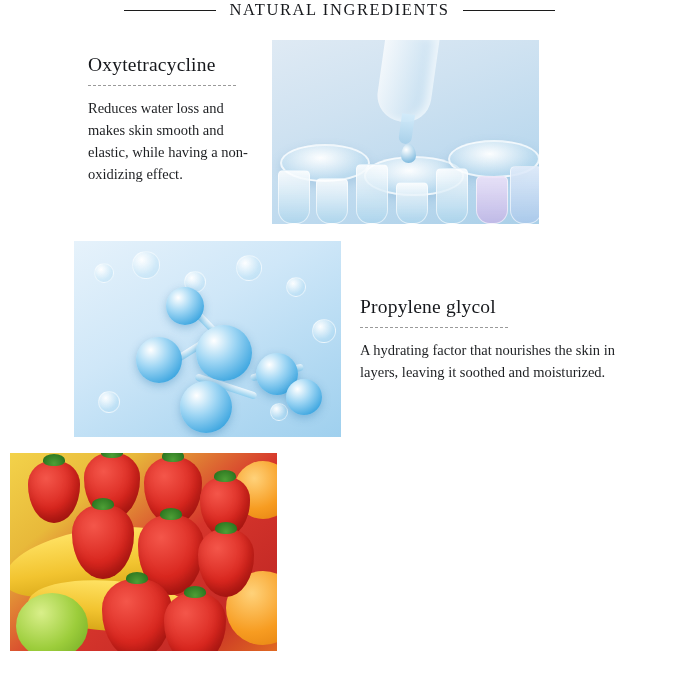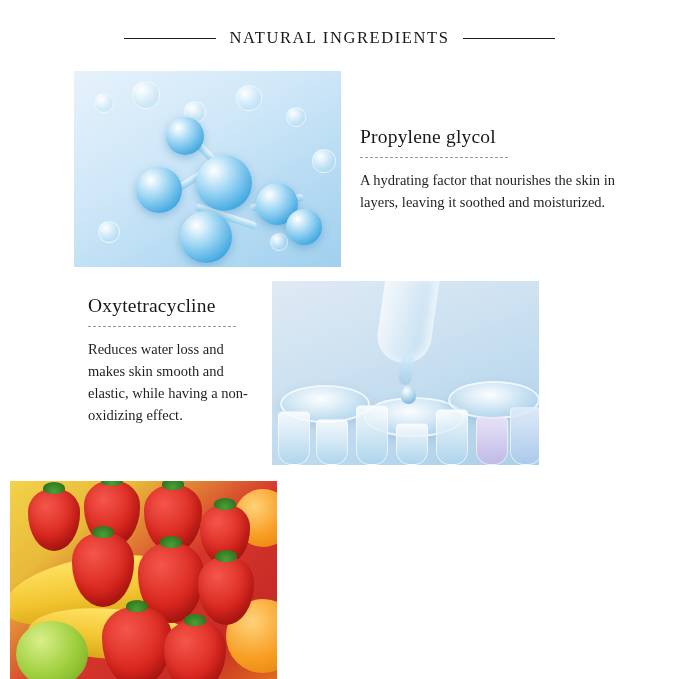--- a/index.html
+++ b/index.html
@@ -19,21 +19,20 @@
     height: 679px;
     box-sizing: border-box;
   }
 
   
   .header {
     display: flex;
     align-items: center;
     justify-content: center;
     gap: 14px;
-    padding-top: 28px;
     padding-bottom: 6px;
   }
   .header-rule {
     width: 92px;
     height: 1px;
     background: #1c1c1c;
   }
   .header-title {
     font-family: "Liberation Serif", serif;
     font-size: 16.5px;
@@ -230,50 +229,20 @@
 </style>
 </head>
 <body>
 
 <div class="page">
 
   <div class="header">
     <div class="header-rule"></div>
     <div class="header-title">NATURAL INGREDIENTS</div>
     <div class="header-rule"></div>
-  </div>
-
-  <div class="row row2">
-    <div class="photo">
-      <div class="bubble" style="left:20px; top:22px; width:18px; height:18px;"></div>
-      <div class="bubble" style="left:58px; top:10px; width:26px; height:26px;"></div>
-      <div class="bubble" style="left:110px; top:30px; width:20px; height:20px;"></div>
-      <div class="bubble" style="left:162px; top:14px; width:24px; height:24px;"></div>
-      <div class="bubble" style="left:212px; top:36px; width:18px; height:18px;"></div>
-      <div class="bubble" style="left:238px; top:78px; width:22px; height:22px;"></div>
-      <div class="bubble" style="left:24px; top:150px; width:20px; height:20px;"></div>
-      <div class="bubble" style="left:196px; top:162px; width:16px; height:16px;"></div>
-
-      <div class="molecule-bond" style="left:86px; top:108px; width:56px; transform:rotate(-32deg);"></div>
-      <div class="molecule-bond" style="left:120px; top:142px; width:64px; transform:rotate(18deg);"></div>
-      <div class="molecule-bond" style="left:176px; top:128px; width:54px; transform:rotate(-12deg);"></div>
-      <div class="molecule-bond" style="left:108px; top:74px; width:40px; transform:rotate(46deg);"></div>
-
-      <div class="molecule-atom" style="left:62px; top:96px; width:46px; height:46px;"></div>
-      <div class="molecule-atom" style="left:92px; top:46px; width:38px; height:38px;"></div>
-      <div class="molecule-atom" style="left:122px; top:84px; width:56px; height:56px;"></div>
-      <div class="molecule-atom" style="left:106px; top:140px; width:52px; height:52px;"></div>
-      <div class="molecule-atom" style="left:182px; top:112px; width:42px; height:42px;"></div>
-      <div class="molecule-atom" style="left:212px; top:138px; width:36px; height:36px;"></div>
-    </div>
-    <div class="text-block">
-      <div class="ing-title">Propylene glycol</div>
-      <div class="dashed"></div>
-      <p class="ing-desc">A hydrating factor that nourishes the skin in layers, leaving it soothed and moisturized.</p>
-    </div>
   </div>
 
   <div class="row row1">
     <div class="text-block">
       <div class="ing-title">Oxytetracycline</div>
       <div class="dashed"></div>
       <p class="ing-desc">Reduces water loss and makes skin smooth and elastic, while having a non-oxidizing effect.</p>
     </div>
     <div class="photo">
       <div class="dish" style="left:8px; top:104px; width:86px; height:34px;"></div>
@@ -282,20 +251,50 @@
       <div class="dropper"></div>
       <div class="dropper-tip"></div>
       <div class="droplet"></div>
       <div class="tube" style="left:6px; height:52px;"></div>
       <div class="tube" style="left:44px; height:44px;"></div>
       <div class="tube" style="left:84px; height:58px;"></div>
       <div class="tube" style="left:124px; height:40px;"></div>
       <div class="tube" style="left:164px; height:54px;"></div>
       <div class="tube" style="left:204px; height:46px; background:linear-gradient(180deg, rgba(236,226,248,0.9), rgba(196,180,230,0.8));"></div>
       <div class="tube" style="left:238px; height:56px; background:linear-gradient(180deg, rgba(226,236,250,0.9), rgba(170,200,235,0.8));"></div>
+    </div>
+  </div>
+
+  <div class="row row2">
+    <div class="photo">
+      <div class="bubble" style="left:20px; top:22px; width:18px; height:18px;"></div>
+      <div class="bubble" style="left:58px; top:10px; width:26px; height:26px;"></div>
+      <div class="bubble" style="left:110px; top:30px; width:20px; height:20px;"></div>
+      <div class="bubble" style="left:162px; top:14px; width:24px; height:24px;"></div>
+      <div class="bubble" style="left:212px; top:36px; width:18px; height:18px;"></div>
+      <div class="bubble" style="left:238px; top:78px; width:22px; height:22px;"></div>
+      <div class="bubble" style="left:24px; top:150px; width:20px; height:20px;"></div>
+      <div class="bubble" style="left:196px; top:162px; width:16px; height:16px;"></div>
+
+      <div class="molecule-bond" style="left:86px; top:108px; width:56px; transform:rotate(-32deg);"></div>
+      <div class="molecule-bond" style="left:120px; top:142px; width:64px; transform:rotate(18deg);"></div>
+      <div class="molecule-bond" style="left:176px; top:128px; width:54px; transform:rotate(-12deg);"></div>
+      <div class="molecule-bond" style="left:108px; top:74px; width:40px; transform:rotate(46deg);"></div>
+
+      <div class="molecule-atom" style="left:62px; top:96px; width:46px; height:46px;"></div>
+      <div class="molecule-atom" style="left:92px; top:46px; width:38px; height:38px;"></div>
+      <div class="molecule-atom" style="left:122px; top:84px; width:56px; height:56px;"></div>
+      <div class="molecule-atom" style="left:106px; top:140px; width:52px; height:52px;"></div>
+      <div class="molecule-atom" style="left:182px; top:112px; width:42px; height:42px;"></div>
+      <div class="molecule-atom" style="left:212px; top:138px; width:36px; height:36px;"></div>
+    </div>
+    <div class="text-block">
+      <div class="ing-title">Propylene glycol</div>
+      <div class="dashed"></div>
+      <p class="ing-desc">A hydrating factor that nourishes the skin in layers, leaving it soothed and moisturized.</p>
     </div>
   </div>
 
   <div class="row row3">
     <div class="photo">
       <div class="banana" style="left:-6px; top:76px; width:190px; height:64px; transform:rotate(-8deg);"></div>
       <div class="banana" style="left:18px; top:128px; width:170px; height:50px; transform:rotate(5deg);"></div>
       <div class="citrus" style="left:224px; top:8px; width:58px; height:58px;"></div>
       <div class="citrus" style="left:216px; top:118px; width:74px; height:74px;"></div>
       <div class="lime" style="left:6px; top:140px; width:72px; height:66px;"></div>

